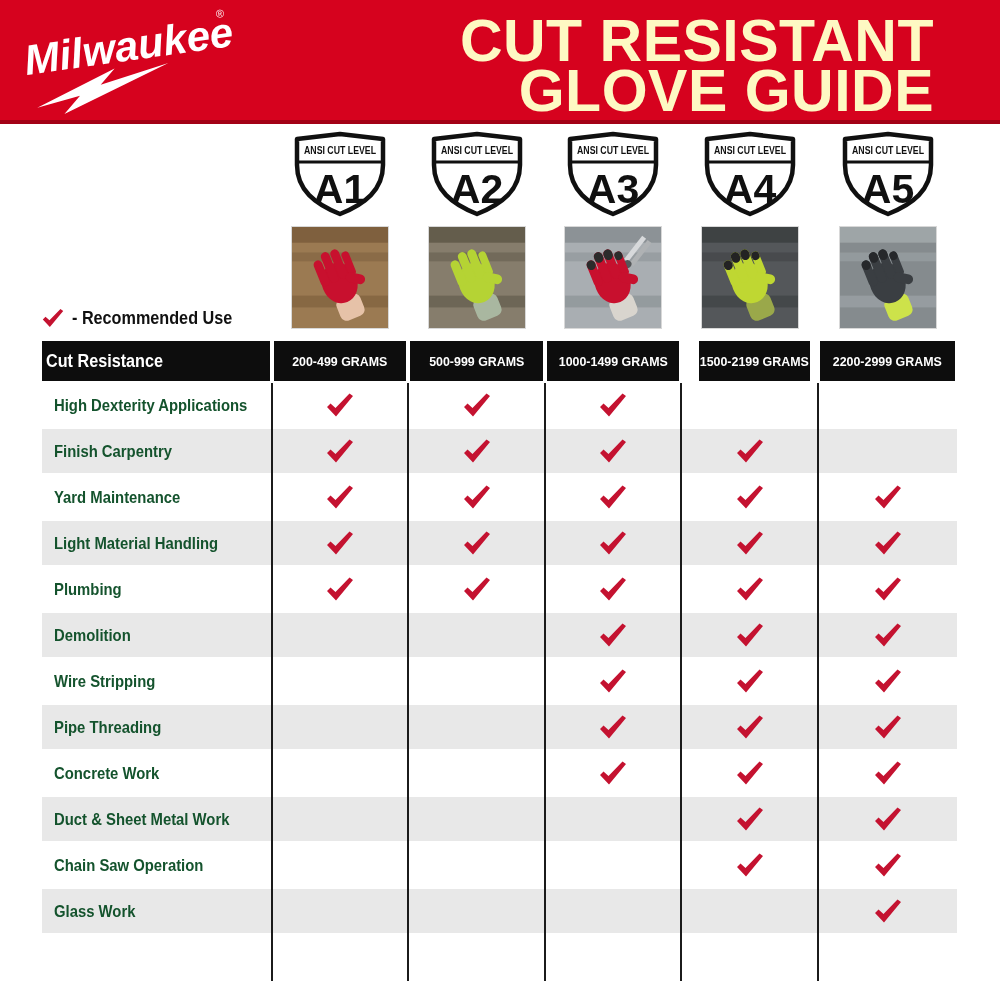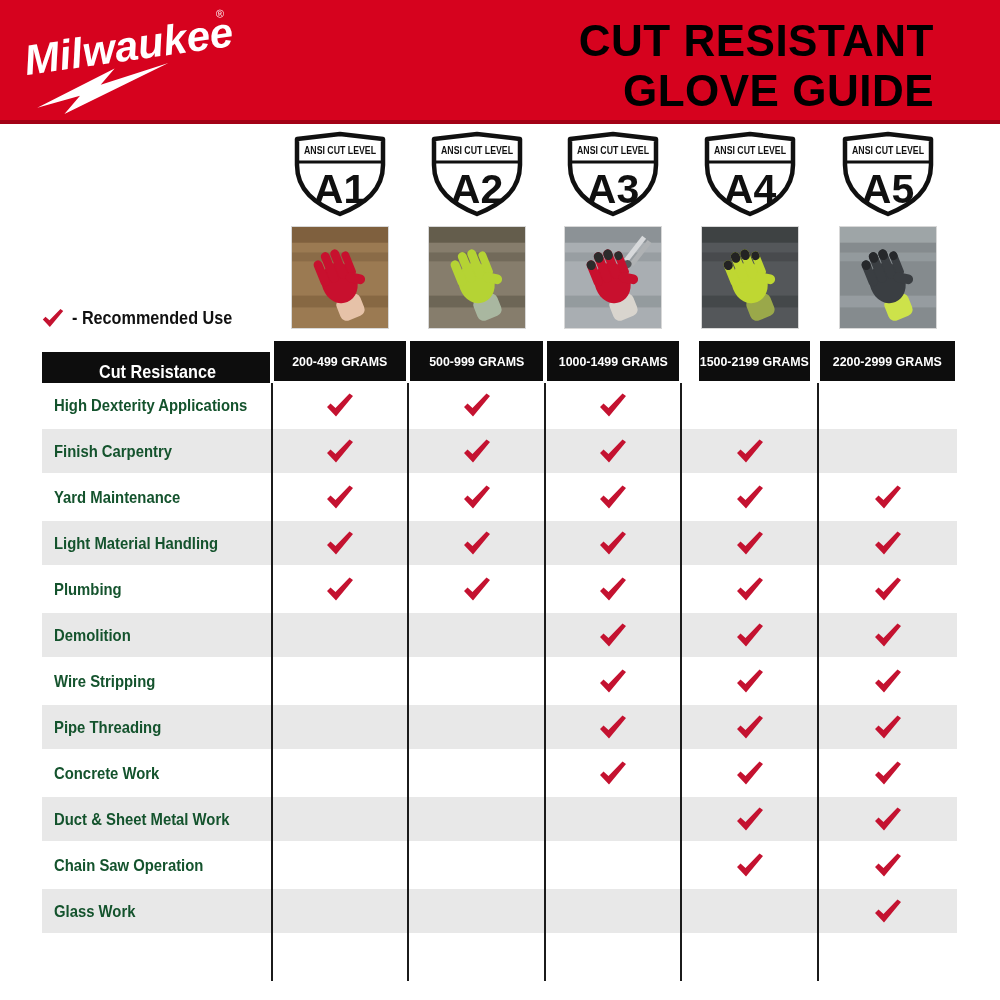--- a/index.html
+++ b/index.html
@@ -3,41 +3,41 @@
 <meta charset="utf-8">
 <style>
   html,body{margin:0;padding:0;background:#fff;}
   .page{position:relative;width:1000px;height:1000px;background:#ffffff;overflow:hidden;
         font-family:"Liberation Sans", sans-serif;}
 
   
   .banner{position:absolute;left:0;top:0;width:1000px;height:124px;background:#D6021E;
           border-bottom:4px solid #A30116;box-sizing:border-box;}
   .logo{position:absolute;left:18px;top:8px;width:230px;height:110px;}
-  .title{position:absolute;right:66px;top:16px;text-align:right;color:#000000;
-         font-weight:bold;font-size:44px;line-height:50px;letter-spacing:.5px;}
+  .title{position:absolute;right:66px;top:16px;text-align:right;color:#fef9c3;
+         font-weight:bold;font-size:59px;line-height:50px;letter-spacing:.5px;}
 
   
   .badge{position:absolute;width:96px;height:86px;}
   .badge svg{width:100%;height:100%;}
 
   
   .photo{position:absolute;width:98px;height:103px;border:1px solid #d8d8d8;box-sizing:border-box;}
   .photo svg{width:100%;height:100%;display:block;}
 
   
   .legend{position:absolute;left:42px;top:304px;display:flex;align-items:center;gap:8px;height:28px;}
   .legend .txt{font-weight:bold;font-size:18px;color:#111;display:inline-block;
                transform:scaleX(.9);transform-origin:left center;white-space:nowrap;}
 
   
   .thead{position:absolute;left:42px;top:341px;width:915px;height:40px;}
   .th{position:absolute;top:0;height:40px;background:#0D0D0D;color:#fff;display:flex;
       align-items:center;justify-content:center;}
-  .th.corner{justify-content:center;padding-left:16px;box-sizing:border-box;margin-top:11px;}
+  .th.corner{justify-content:flex-start;padding-left:4px;box-sizing:border-box;}
   .th .txt{font-weight:bold;font-size:13.5px;display:inline-block;transform:scaleX(.92);white-space:nowrap;}
   .th.corner .txt{font-size:18px;transform-origin:left center;transform:scaleX(.9);}
 
   
   .tbody{position:absolute;left:42px;top:383px;width:915px;height:598px;}
   .trow{position:relative;width:915px;height:46px;box-sizing:border-box;border-bottom:2px solid #fff;}
   .trow:nth-child(even){background:#E8E8E8;}
   .trow:nth-child(odd){background:#ffffff;}
   .rlabel{position:absolute;left:12px;top:0;height:44px;display:flex;align-items:center;
           font-weight:bold;font-size:16.5px;color:#14532d;}

